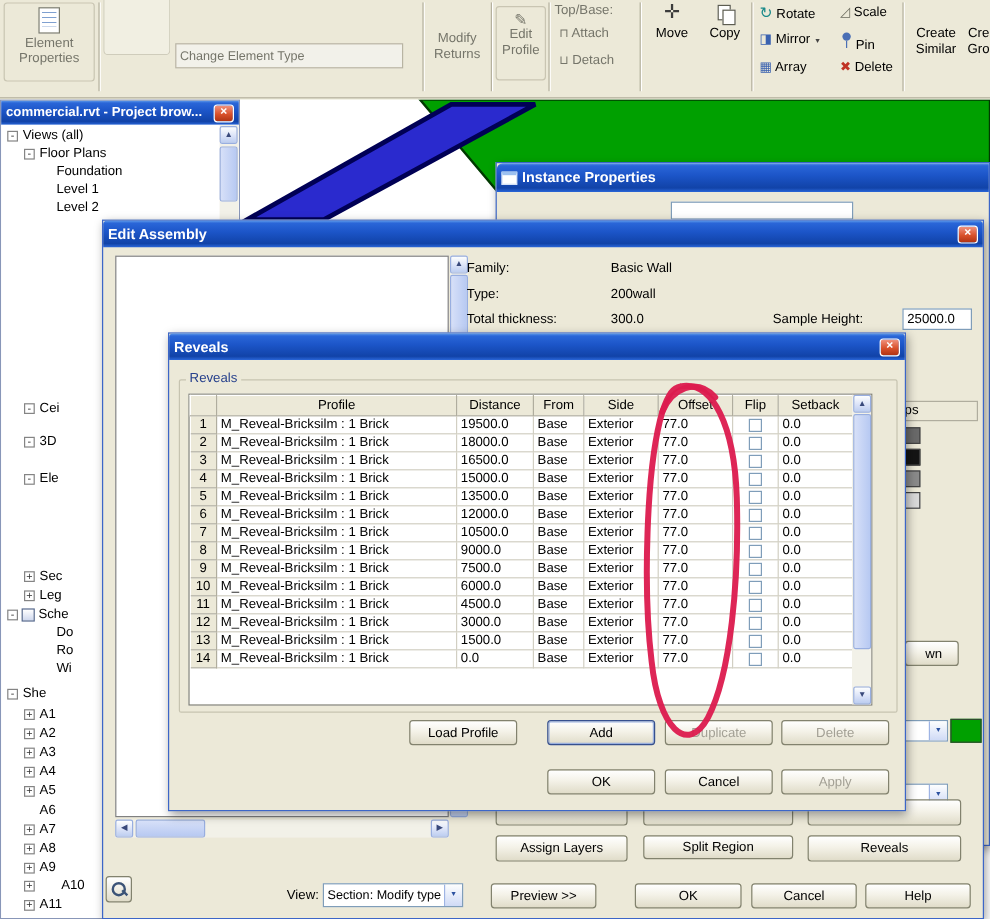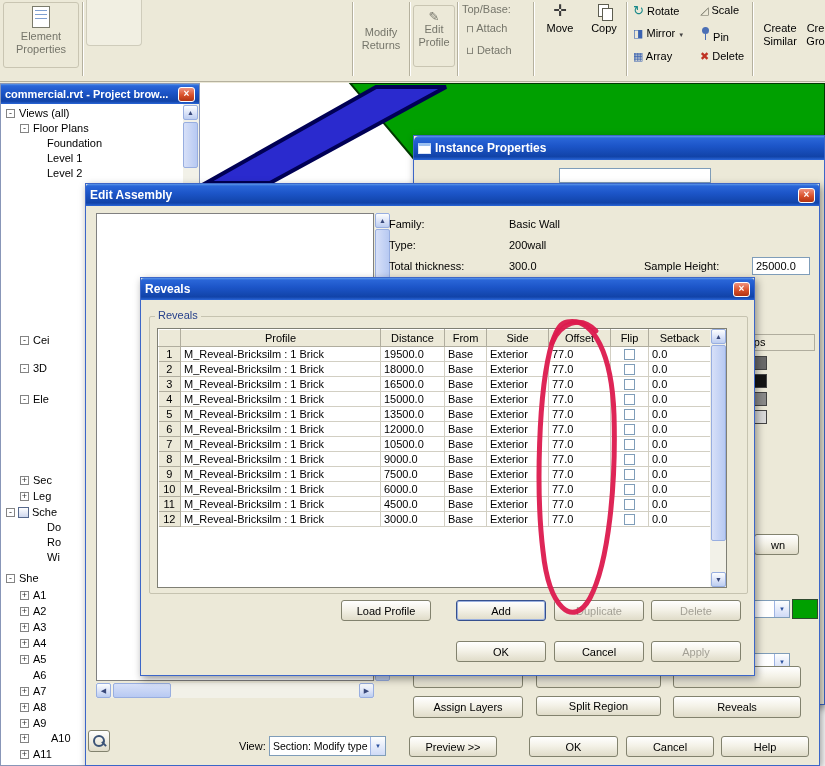--- a/index.html
+++ b/index.html
@@ -68,20 +68,23 @@
 
 <div id="root">
 
   <div id="toolbar">
     <div id="tb-elprops">
       <span class="ep-icon"></span>
       <span class="tb2 graytxt">Element Properties</span>
     </div>
     <div class="vsep" style="left:82px"></div>
     <div id="tb-blank"></div>
+    <div class="combo" style="left:146px;top:36px;width:190px;height:21px;background:#f2f1ea;border-color:#b8b4a2">
+      <span class="graytxt">Change Element Type</span>
+    </div>
     <div class="vsep" style="left:352px"></div>
     <div class="lbl tb2 graytxt" style="left:356px;top:26px;width:50px">
       <span>Modify</span><br><span>Returns</span>
     </div>
     <div class="vsep" style="left:409px"></div>
     <div style="position:absolute;left:413px;top:5px;width:42px;height:62px;border:1px solid #c9c5b2;border-radius:3px;display:flex;flex-direction:column;align-items:center;padding-top:4px">
       <span class="icn graytxt">✎</span>
       <span class="tb2 graytxt"><span>Edit</span><br><span>Profile</span></span>
     </div>
     <div class="vsep" style="left:457px"></div>
@@ -450,20 +453,40 @@
             <tr>
               <td class="num">12</td>
               <td>M_Reveal-Bricksilm : 1 Brick</td>
               <td>3000.0</td>
               <td>Base</td>
               <td>Exterior</td>
               <td>77.0</td>
               <td class="flipc"><span class="cb"></span></td>
               <td>0.0</td>
             </tr>
+            <tr>
+              <td class="num">13</td>
+              <td>M_Reveal-Bricksilm : 1 Brick</td>
+              <td>1500.0</td>
+              <td>Base</td>
+              <td>Exterior</td>
+              <td>77.0</td>
+              <td class="flipc"><span class="cb"></span></td>
+              <td>0.0</td>
+            </tr>
+            <tr>
+              <td class="num">14</td>
+              <td>M_Reveal-Bricksilm : 1 Brick</td>
+              <td>0.0</td>
+              <td>Base</td>
+              <td>Exterior</td>
+              <td>77.0</td>
+              <td class="flipc"><span class="cb"></span></td>
+              <td>0.0</td>
+            </tr>
           </tbody>
       </table>
       <div class="strack" style="right:0;top:0;width:16px;height:258px">
         <span class="sbtn" style="right:0;top:0">▲</span>
         <span class="sthumb" style="right:0;top:16px;width:15px;height:196px"></span>
         <span class="sbtn" style="right:0;bottom:0;top:auto">▼</span>
       </div>
     </div>
 
     <div class="btn" style="left:200px;top:322px;width:90px">Load Profile</div>

